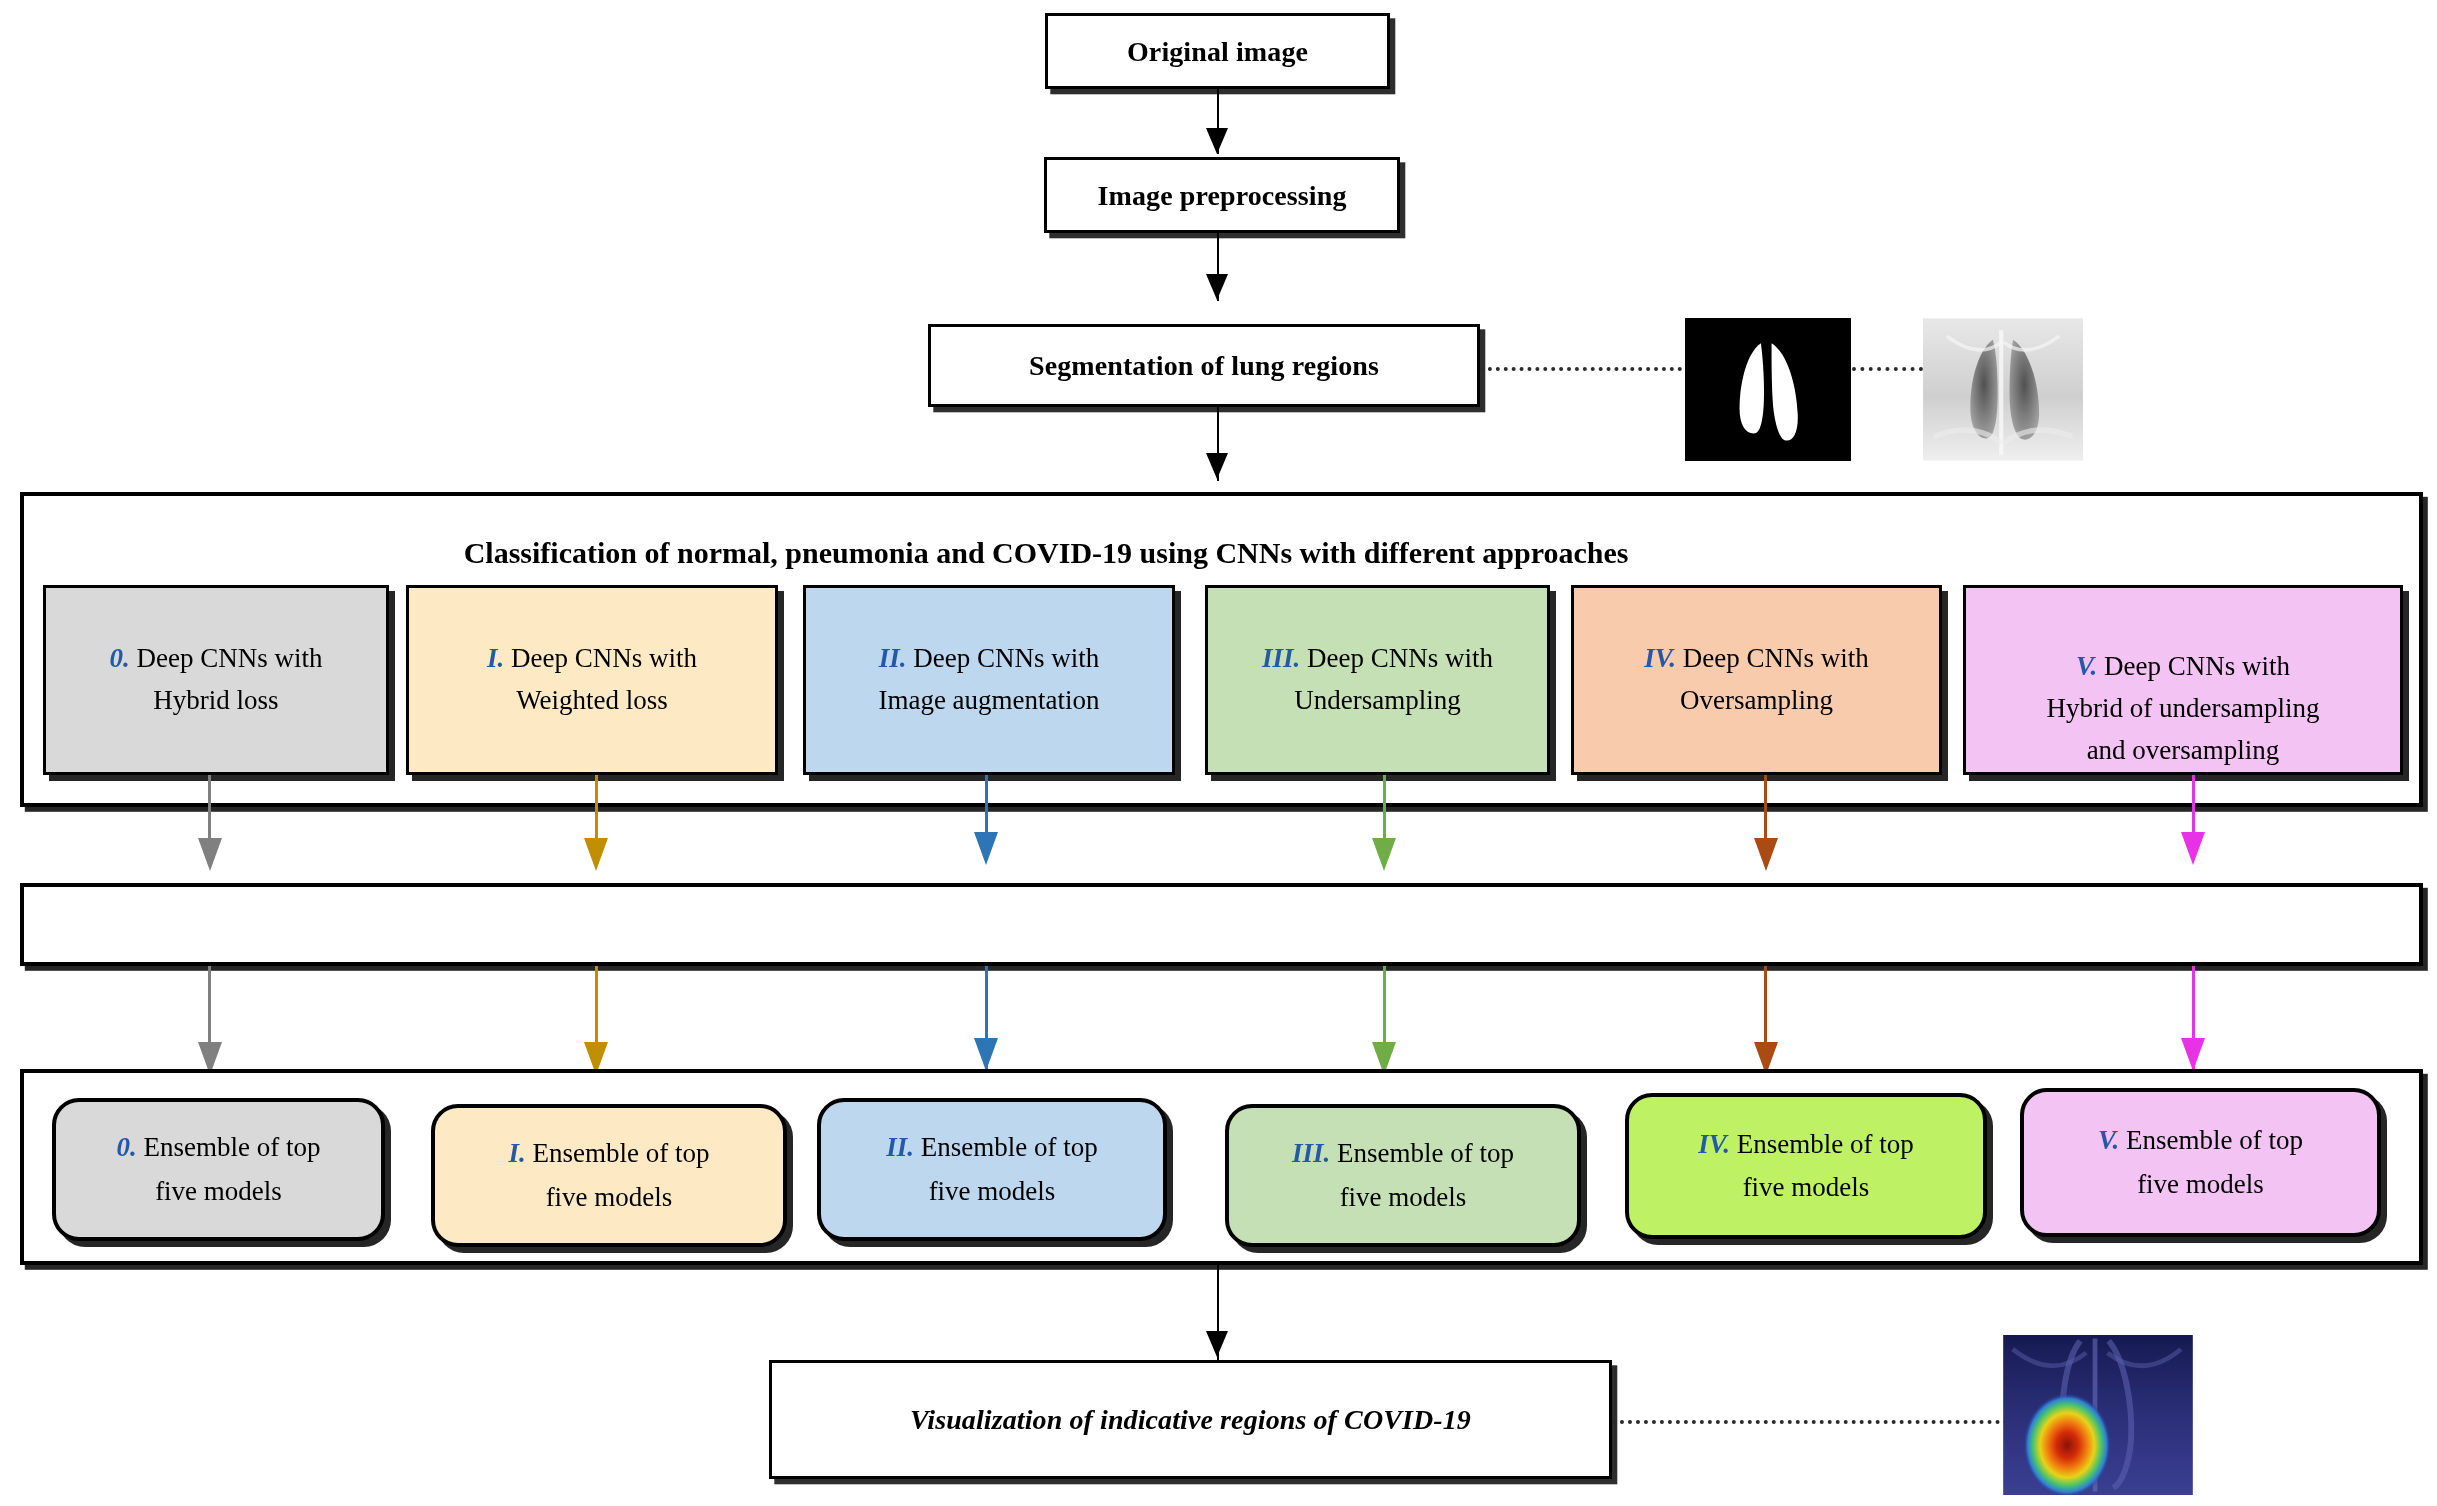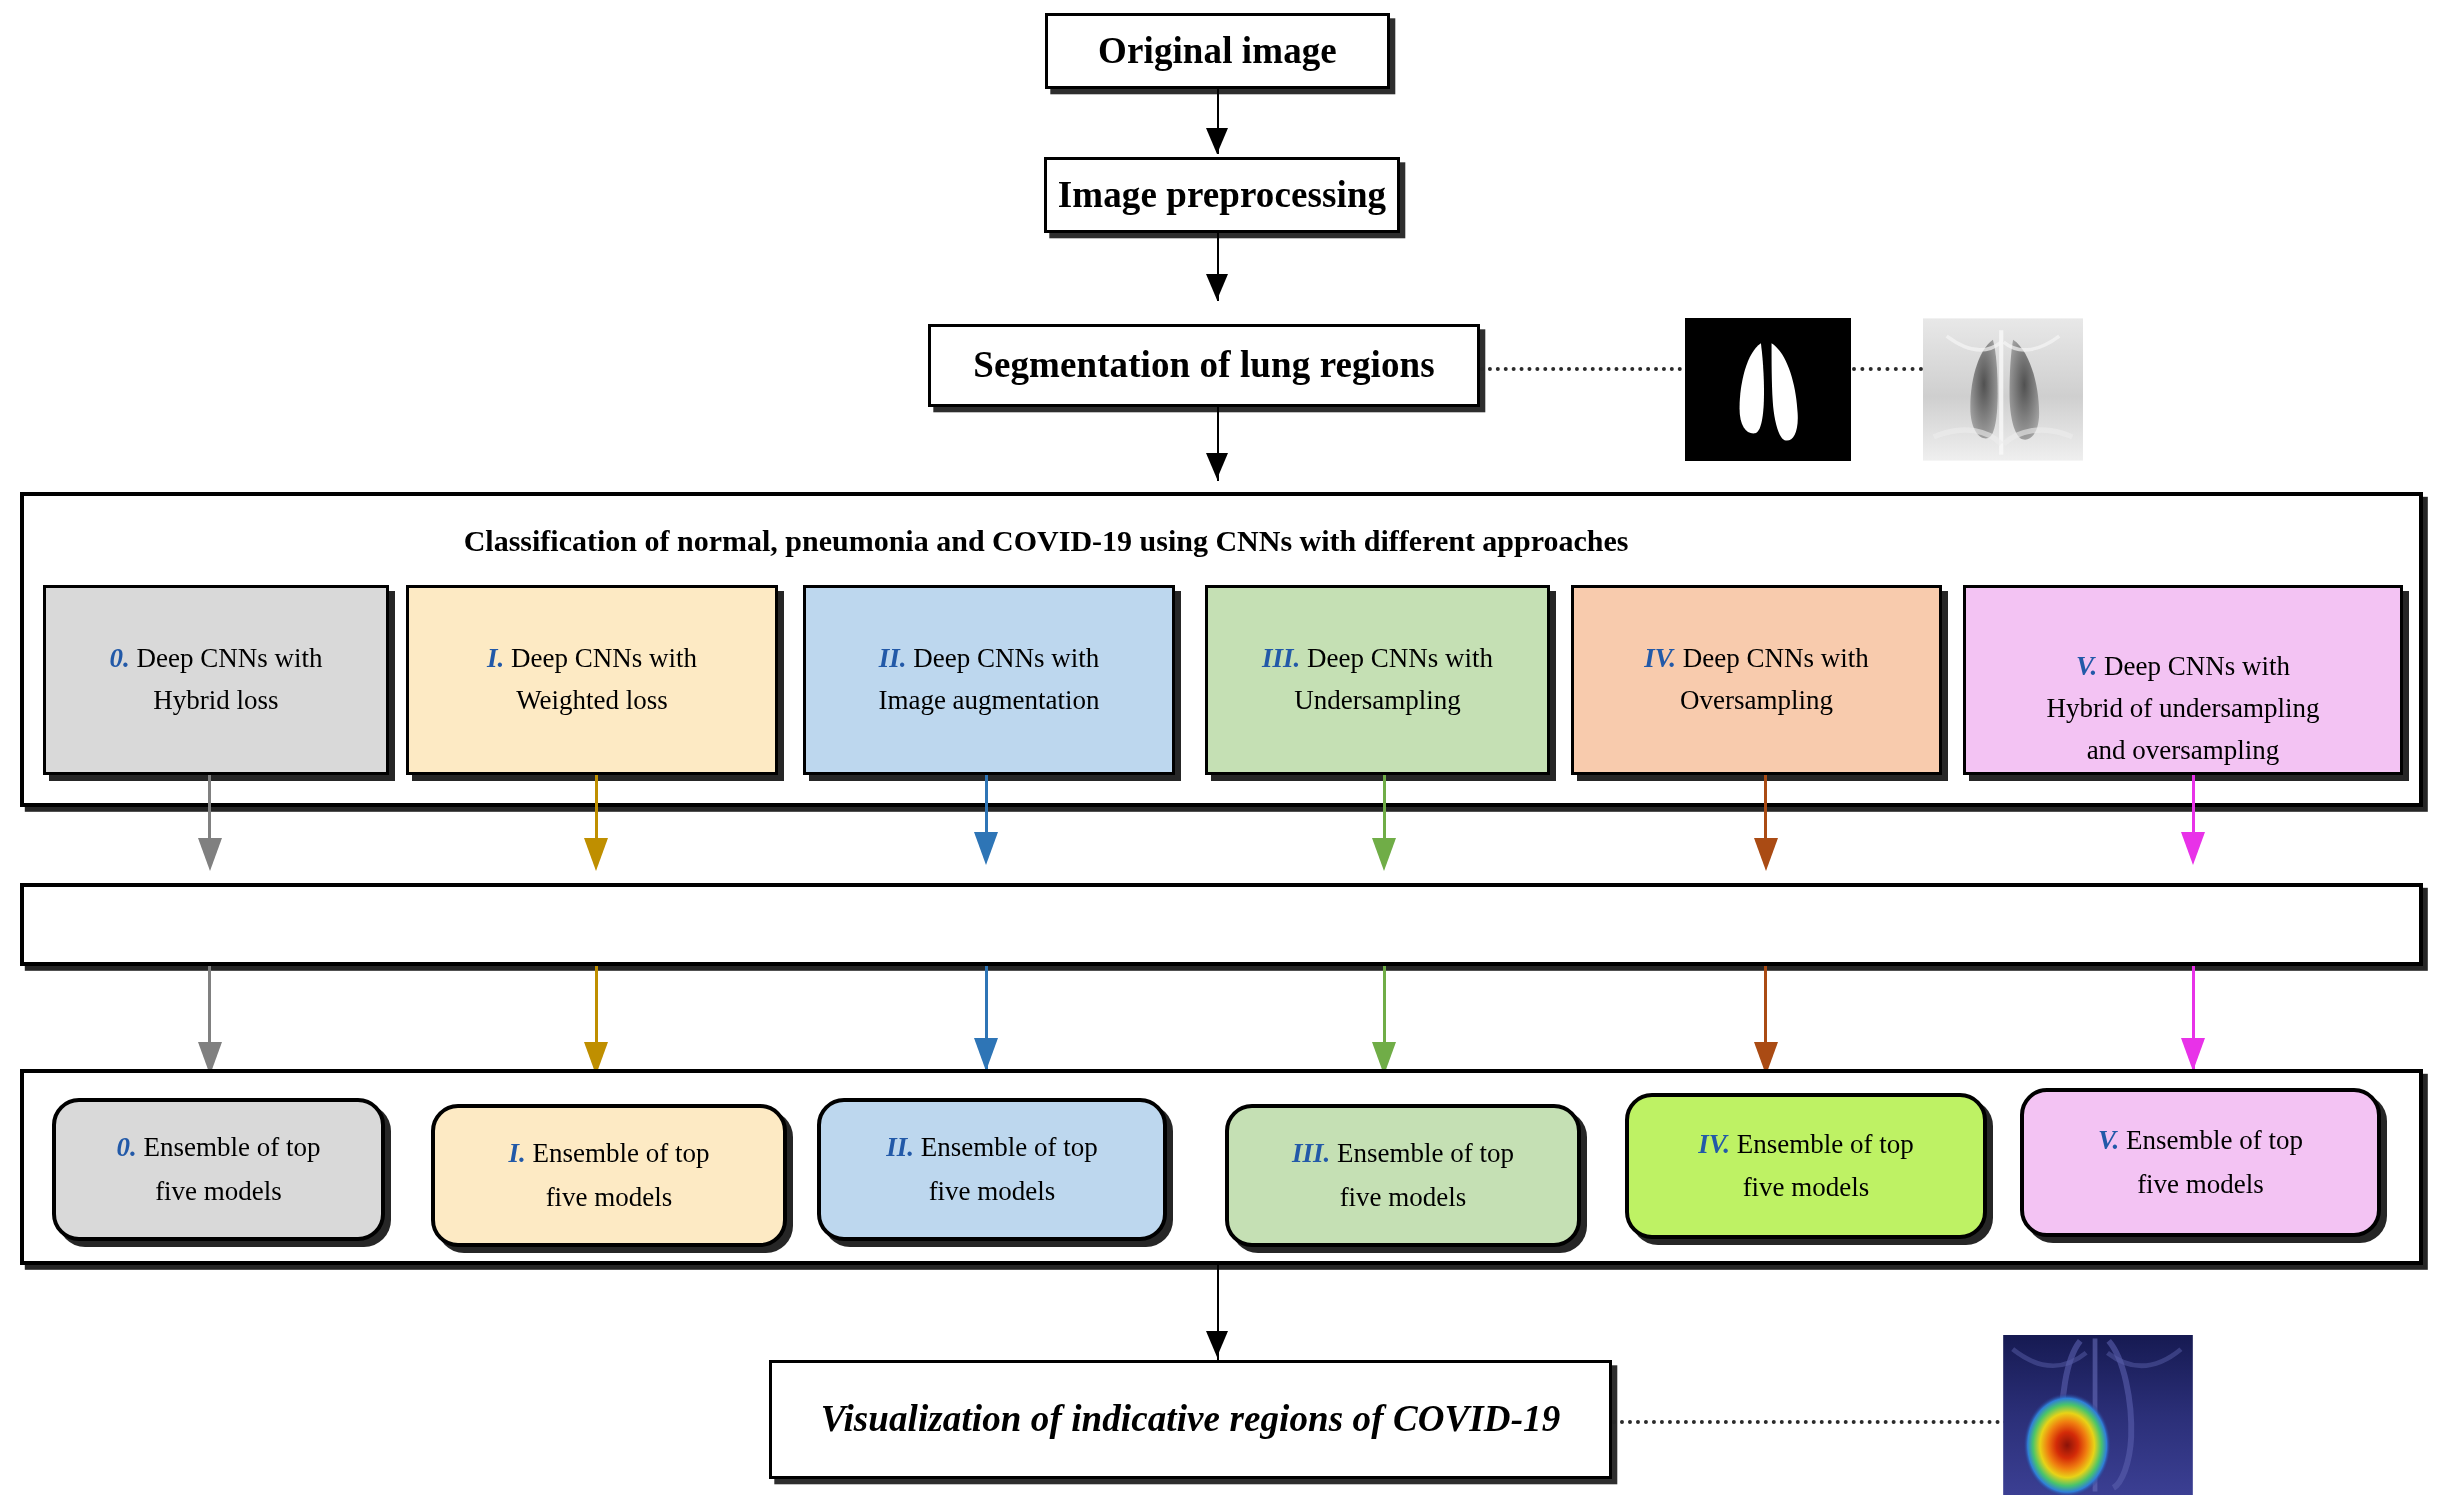--- a/index.html
+++ b/index.html
@@ -22,21 +22,21 @@
   .cnnbox{position:absolute;box-sizing:border-box;border:3.6px solid #000;
           display:flex;align-items:center;justify-content:center;text-align:center;
           box-shadow:6px 6px 0 0 rgba(0,0,0,.85);}
   .ensbox{position:absolute;box-sizing:border-box;border:4.2px solid #000;
           border-radius:27px;display:flex;align-items:center;justify-content:center;
           text-align:center;box-shadow:6px 6px 0 0 rgba(0,0,0,.85);}
 
   .num{font-style:italic;font-weight:bold;color:#2259a8;}
 
   
-  .t-flow{font-size:37px;font-weight:700;letter-spacing:0.1px;}
+  .t-flow{font-size:28px;font-weight:700;letter-spacing:0.1px;}
   .t-head{font-size:30px;font-weight:700;}
   .t-cnn{font-size:27px;font-weight:400;line-height:1.55;}
   .t-ens{font-size:27px;font-weight:400;line-height:1.6;}
 
   
   .vline{position:absolute;background:#000;width:2.4px;}
   .vhead{position:absolute;width:0;height:0;border-left:11.3px solid transparent;
          border-right:11.3px solid transparent;border-top:26px solid #000;}
 
   .cline{position:absolute;width:3px;}
@@ -106,21 +106,21 @@
       <path d="M18 200 C70 178 110 190 132 212" stroke="#ededed" stroke-width="9" fill="none" opacity="0.6"></path>
       <path d="M252 200 C202 178 160 190 136 212" stroke="#ededed" stroke-width="9" fill="none" opacity="0.6"></path>
     </svg>
   </div>
 
   <div class="vline" style="left:1217px;top:407px;height:74px;"></div>
   <div class="vhead" style="left:1206px;top:453px;"></div>
 
   <div class="container" style="left:19.6px;top:492px;width:2403px;height:315px;"></div>
 
-  <div class="t-head" style="position:absolute;left:19.6px;top:524px;width:2053px;text-align:center;">
+  <div class="t-head" style="position:absolute;left:19.6px;top:536px;width:2053px;text-align:center;">
     <span>Classification of normal, pneumonia and COVID-19 using CNNs with different approaches</span>
   </div>
 
   <div class="cnnbox t-cnn" style="left:43px;top:585px;width:346px;height:190px;background:#d9d9d9;">
     <span class="lbl">
       <span class="num">0. </span>
       <span>Deep CNNs with</span><br>
       <span>Hybrid  loss</span>
     </span>
   </div>

